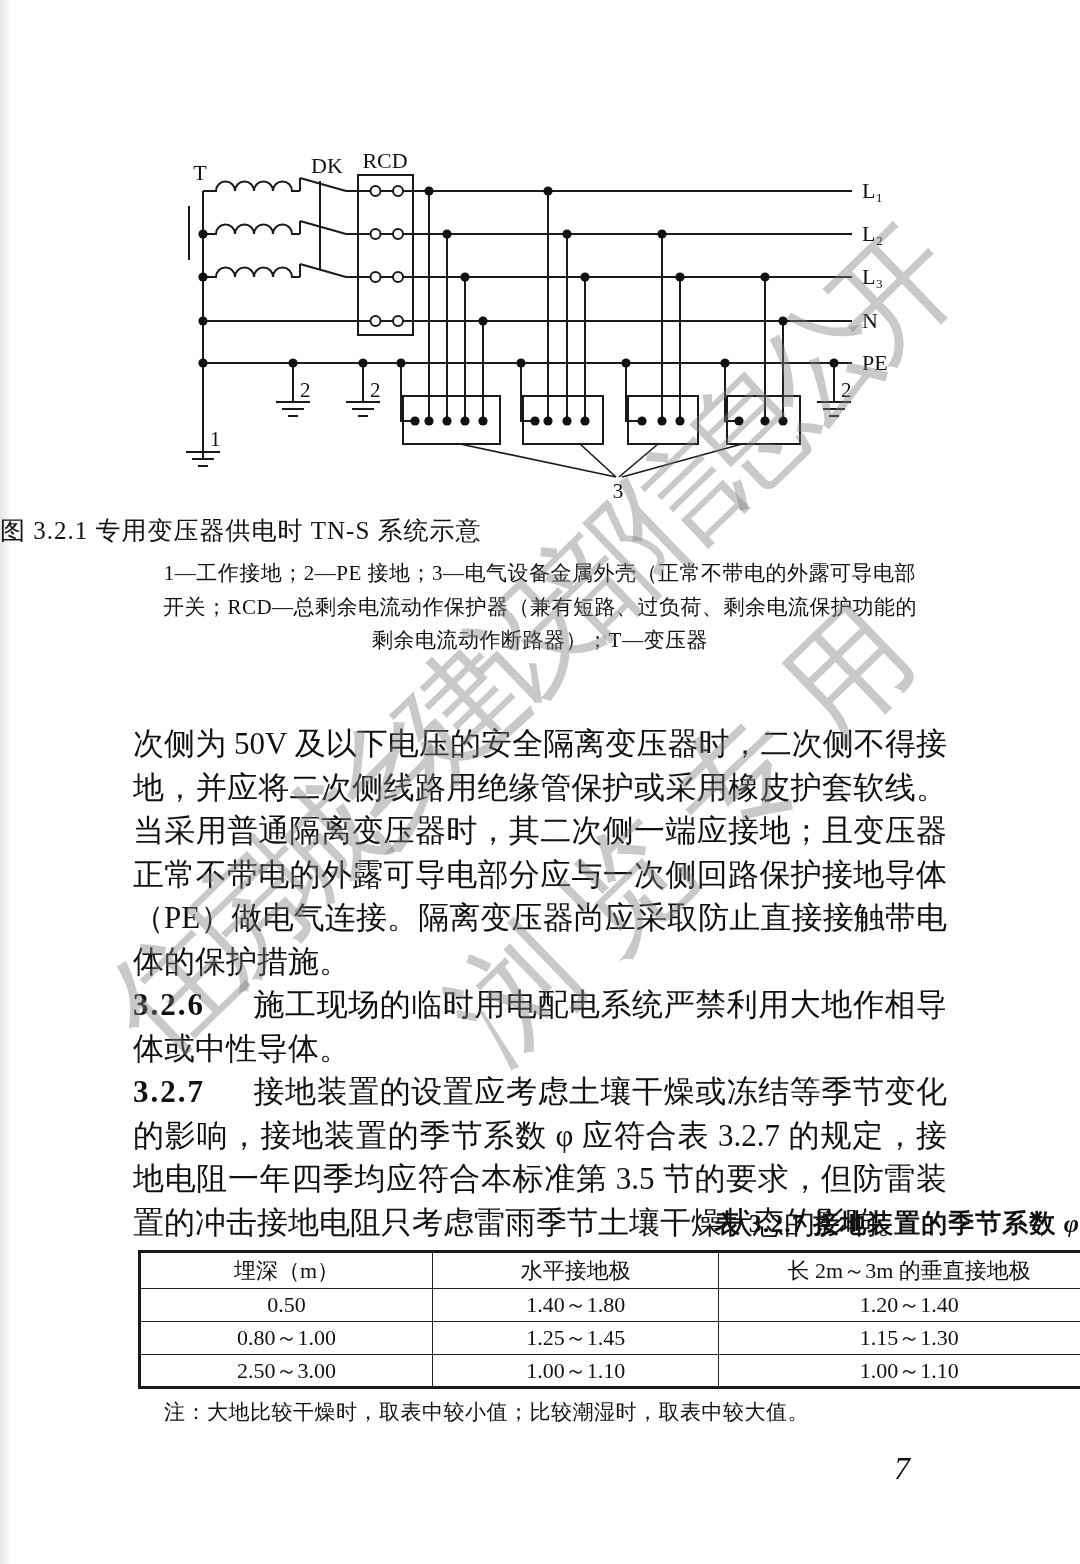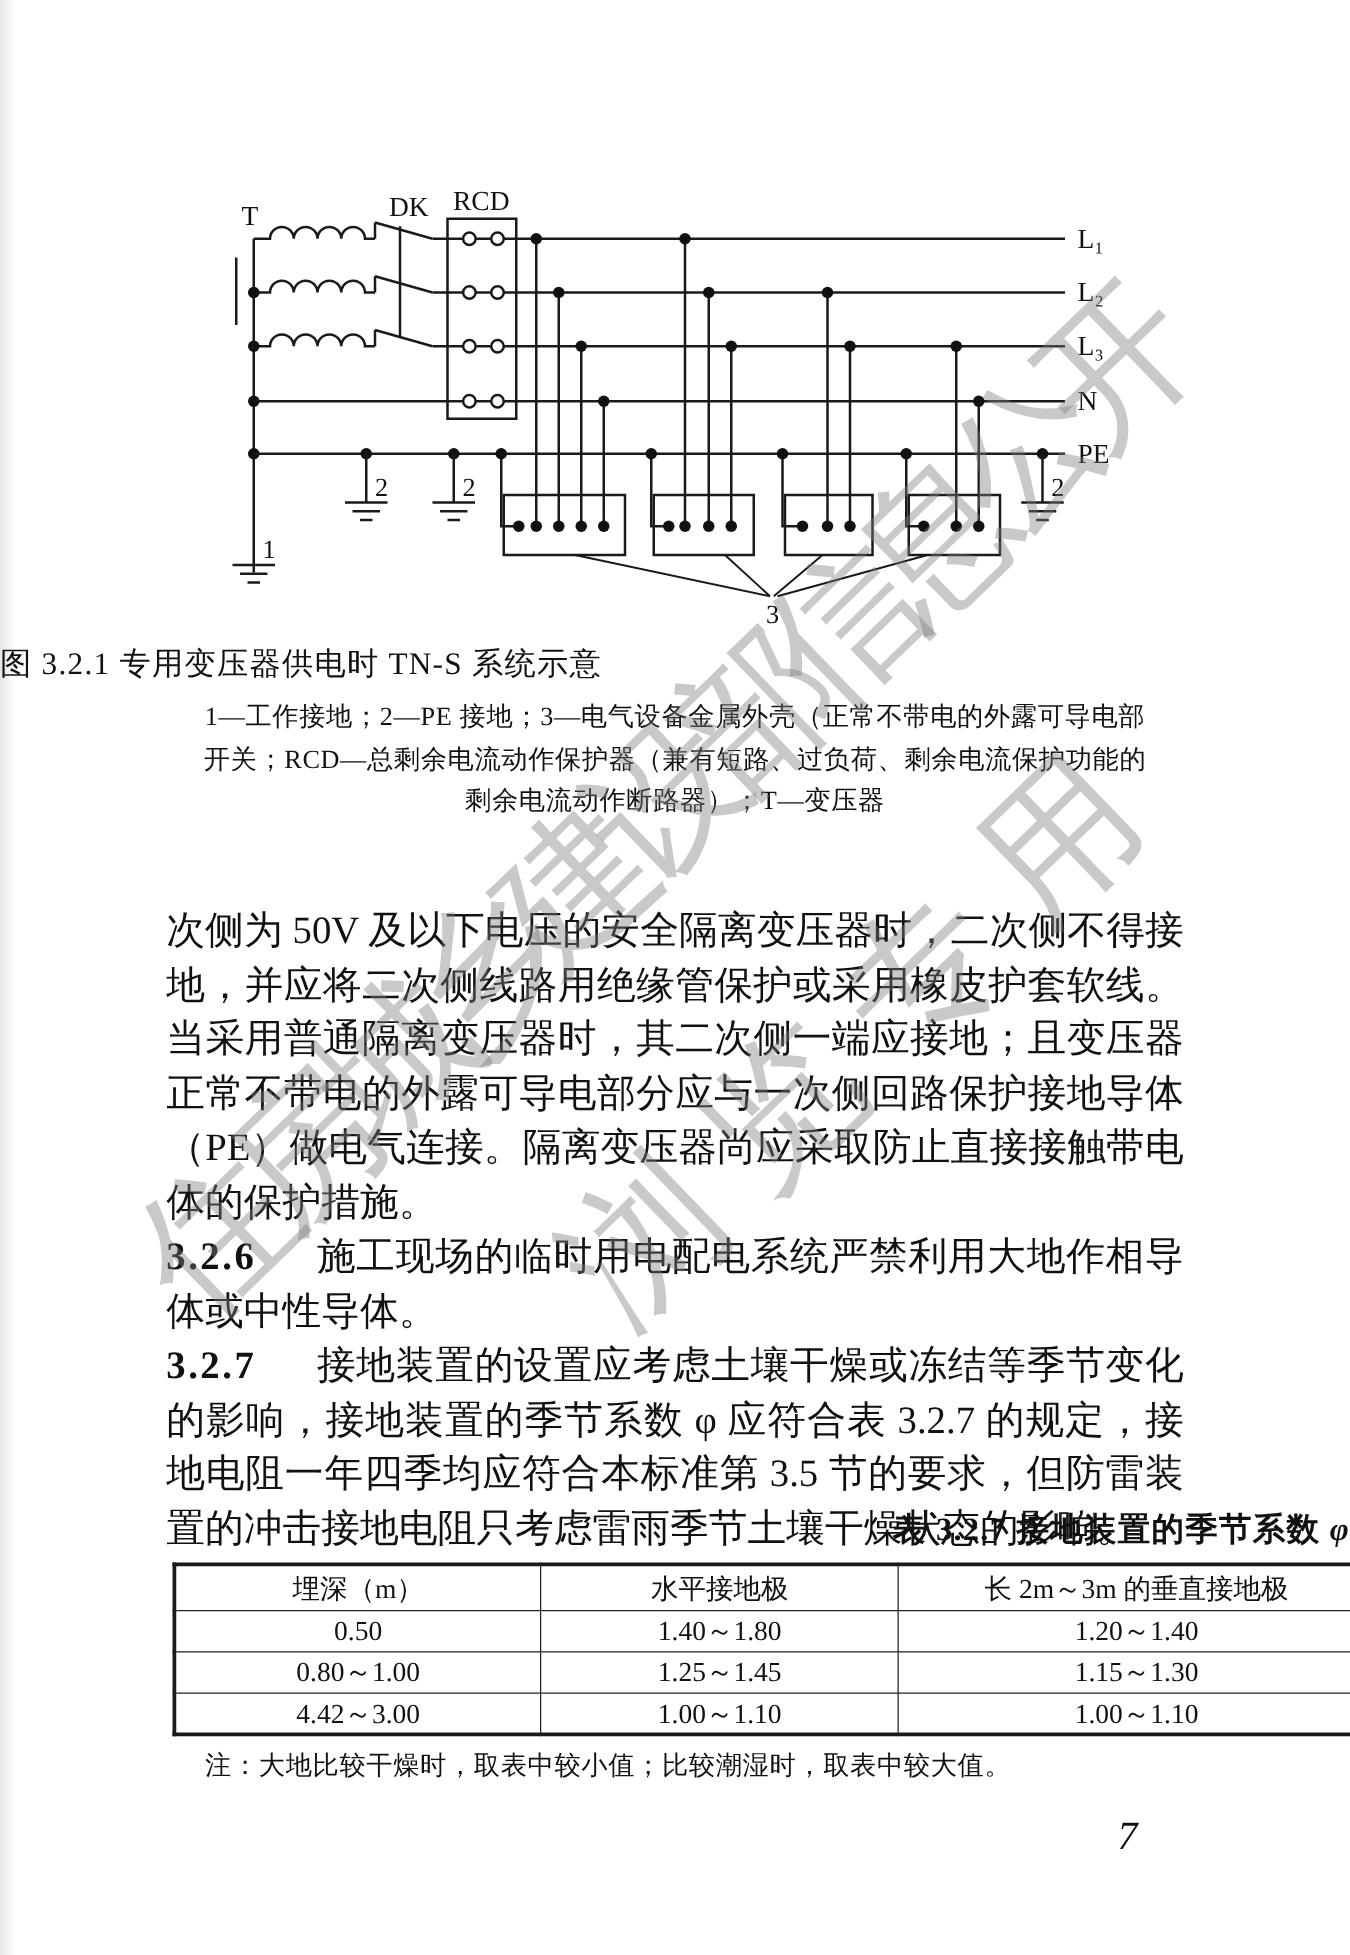--- a/index.html
+++ b/index.html
@@ -237,21 +237,21 @@
           <td>0.50</td>
           <td>1.40～1.80</td>
           <td>1.20～1.40</td>
         </tr>
         <tr>
           <td>0.80～1.00</td>
           <td>1.25～1.45</td>
           <td>1.15～1.30</td>
         </tr>
         <tr>
-          <td>4.42～3.00</td>
+          <td>2.50～3.00</td>
           <td>1.00～1.10</td>
           <td>1.00～1.10</td>
         </tr>
       </tbody>
   </table>
 
   <div class="abs table-note">注：大地比较干燥时，取表中较小值；比较潮湿时，取表中较大值。</div>
 
   <div class="abs page-number">7</div>
 

